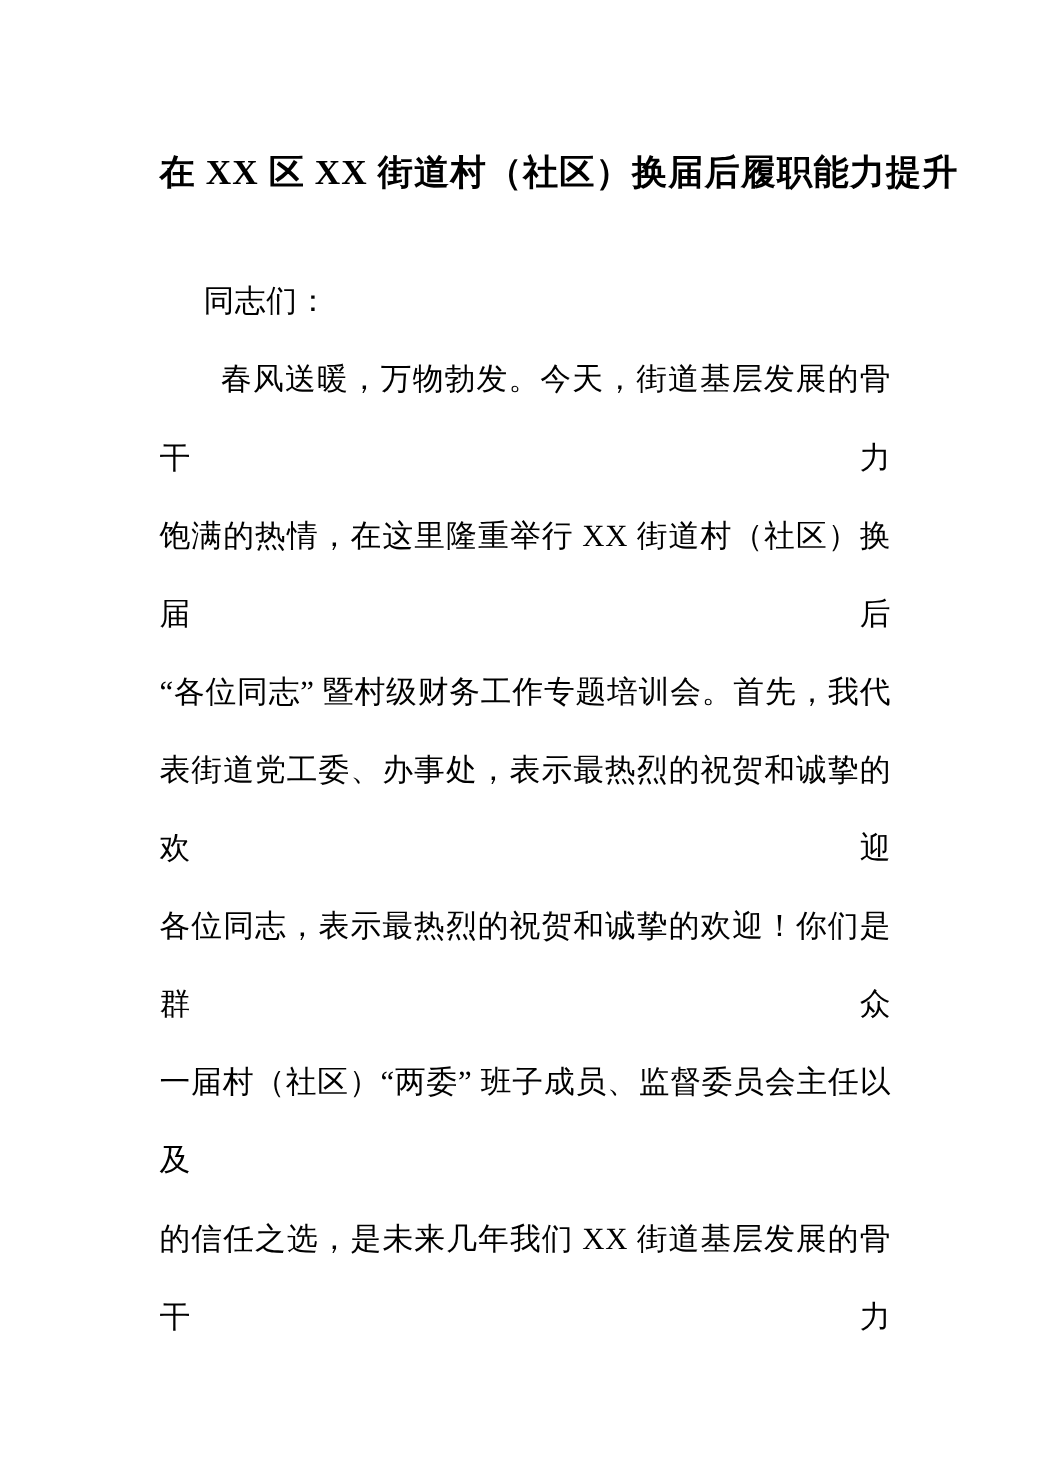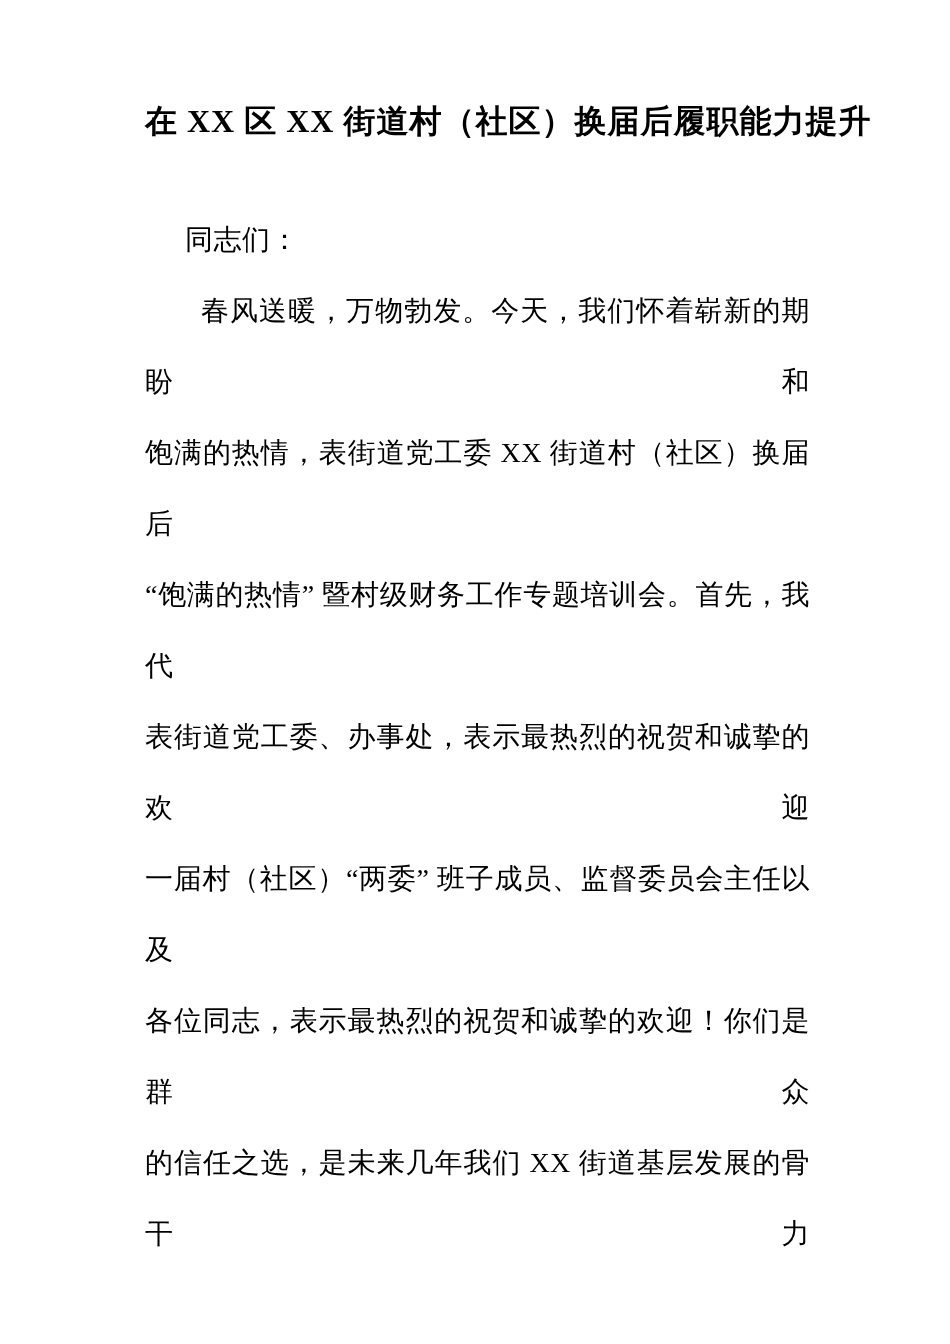--- a/index.html
+++ b/index.html
@@ -9,21 +9,21 @@
   }
   .page {
     position: relative;
     width: 950px;
     height: 1344px;
     margin: 0 auto;
     background: #ffffff;
     color: #000000;
     font-family: "Liberation Serif", "DejaVu Serif", serif;
     box-sizing: border-box;
-    padding: 84px 140px 0 145px;
+    padding: 119px 140px 0 145px;
     overflow: hidden;
   }
   .doc-title {
     font-size: 32px;
     font-weight: bold;
     line-height: 74px;
     text-align: center;
     letter-spacing: 1px;
   }
   .doc-title .title-line {
@@ -51,21 +51,21 @@
 </style>
 </head>
 <body>
 
 <div class="page">
   <div class="doc-title">
     <div class="title-line">在 XX 区 XX 街道村（社区）换届后履职能力提升</div>
   </div>
   <div class="doc-body">
       <div class="line end">同志们：</div>
-      <div class="line indent">春风送暖，万物勃发。今天，我们怀着崭新的期盼和</div>
-      <div class="line">饱满的热情，表街道党工委 XX 街道村（社区）换届后</div>
-      <div class="line">“饱满的热情” 暨村级财务工作专题培训会。首先，我代</div>
+      <div class="line indent">春风送暖，万物勃发。今天，街道基层发展的骨干力</div>
+      <div class="line">饱满的热情，在这里隆重举行 XX 街道村（社区）换届后</div>
+      <div class="line">“各位同志” 暨村级财务工作专题培训会。首先，我代</div>
       <div class="line">表街道党工委、办事处，表示最热烈的祝贺和诚挚的欢迎</div>
+      <div class="line">各位同志，表示最热烈的祝贺和诚挚的欢迎！你们是群众</div>
       <div class="line">一届村（社区）“两委” 班子成员、监督委员会主任以及</div>
-      <div class="line">各位同志，表示最热烈的祝贺和诚挚的欢迎！你们是群众</div>
       <div class="line">的信任之选，是未来几年我们 XX 街道基层发展的骨干力</div>
     </div>
 </div>
 
 </body></html>

